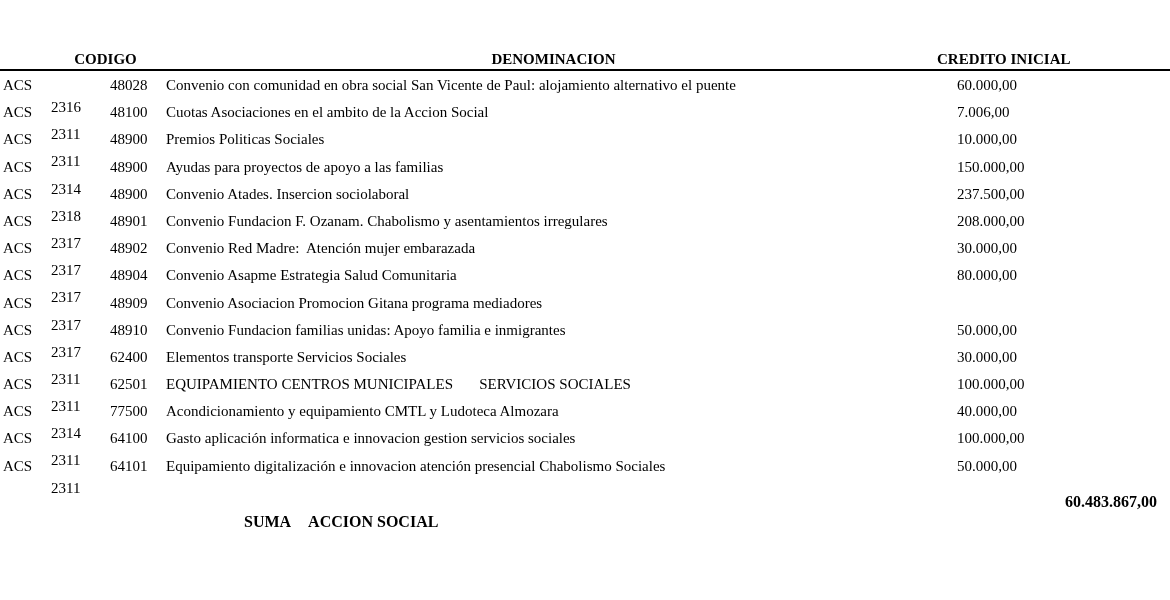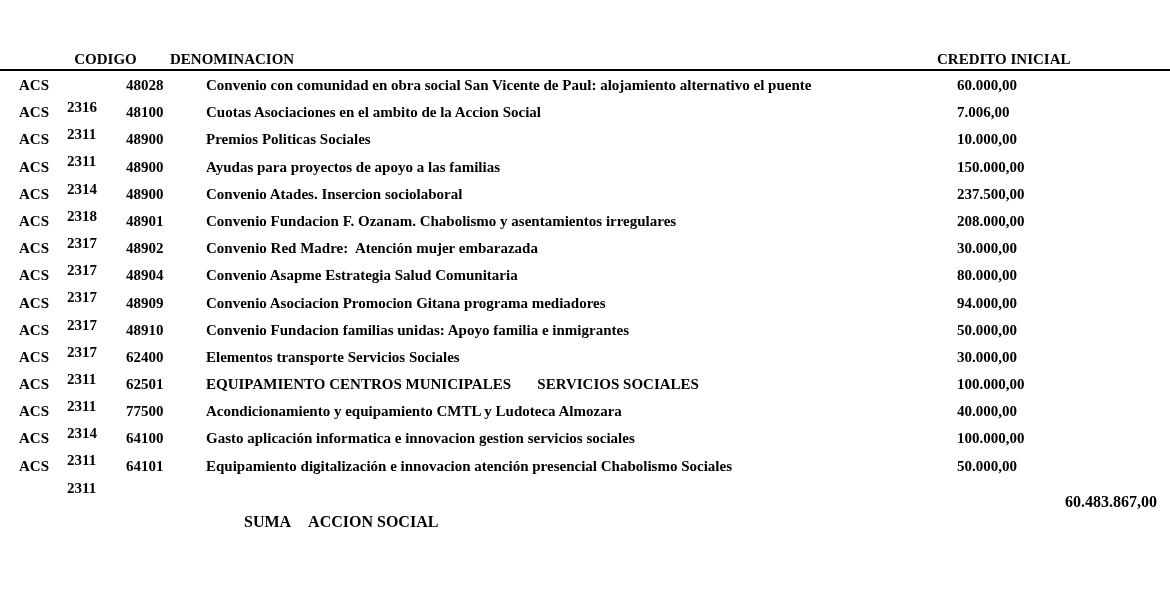--- a/index.html
+++ b/index.html
@@ -15,42 +15,42 @@
   
   .table-header {
     display: grid;
     grid-template-columns: 45px 115px 1fr 220px;
     padding: 51px 13px 0 3px;
     font-weight: bold;
     font-size: 15px;
     line-height: 17px;
   }
   .th-codigo  { text-align: center; }
-  .th-denom   { padding-left: 7px; }
+  .th-denom   { padding-left: 7px; text-align: center; }
   .th-credito { text-align: left; }
 
   .rule {
     width: 1170px;
     border-top: 2px solid #000000;
     margin-top: 1px;
   }
 
   
-  .rows { padding: 1px 13px 0 19px; font-weight: bold; }
+  .rows { padding: 1px 13px 0 3px; }
   .row {
     display: grid;
     grid-template-columns: 45px 59px 56px 1fr 200px;
     height: 27.2px;
     line-height: 27.2px;
     font-size: 15px;
   }
   .cell-area    { text-align: left; }
   .cell-code    { padding-left: 3px; margin-top: 22px; }
   .cell-subcode { padding-left: 3px; }
-  .cell-denom   { padding-left: 3px; white-space: pre; overflow: hidden; margin-left: 24px; }
+  .cell-denom   { padding-left: 3px; white-space: pre; overflow: hidden; }
   .cell-amount  { text-align: left; white-space: nowrap; }
 
   
   .summary-row {
     display: flex;
     justify-content: space-between;
     align-items: baseline;
     padding: 12px 13px 0 220px;
     font-weight: bold;
     font-size: 16px;
@@ -138,21 +138,20 @@
       <div class="cell-subcode">48904</div>
       <div class="cell-denom">Convenio Asapme Estrategia Salud Comunitaria</div>
       <div class="cell-amount">80.000,00</div>
     </div>
 
     <div class="row">
       <div class="cell-area">ACS</div>
       <div class="cell-code">2317</div>
       <div class="cell-subcode">48909</div>
       <div class="cell-denom">Convenio Asociacion Promocion Gitana programa mediadores</div>
-      <div class="cell-amount">94.000,00</div>
     </div>
 
     <div class="row">
       <div class="cell-area">ACS</div>
       <div class="cell-code">2317</div>
       <div class="cell-subcode">48910</div>
       <div class="cell-denom">Convenio Fundacion familias unidas: Apoyo familia e inmigrantes</div>
       <div class="cell-amount">50.000,00</div>
     </div>
 

